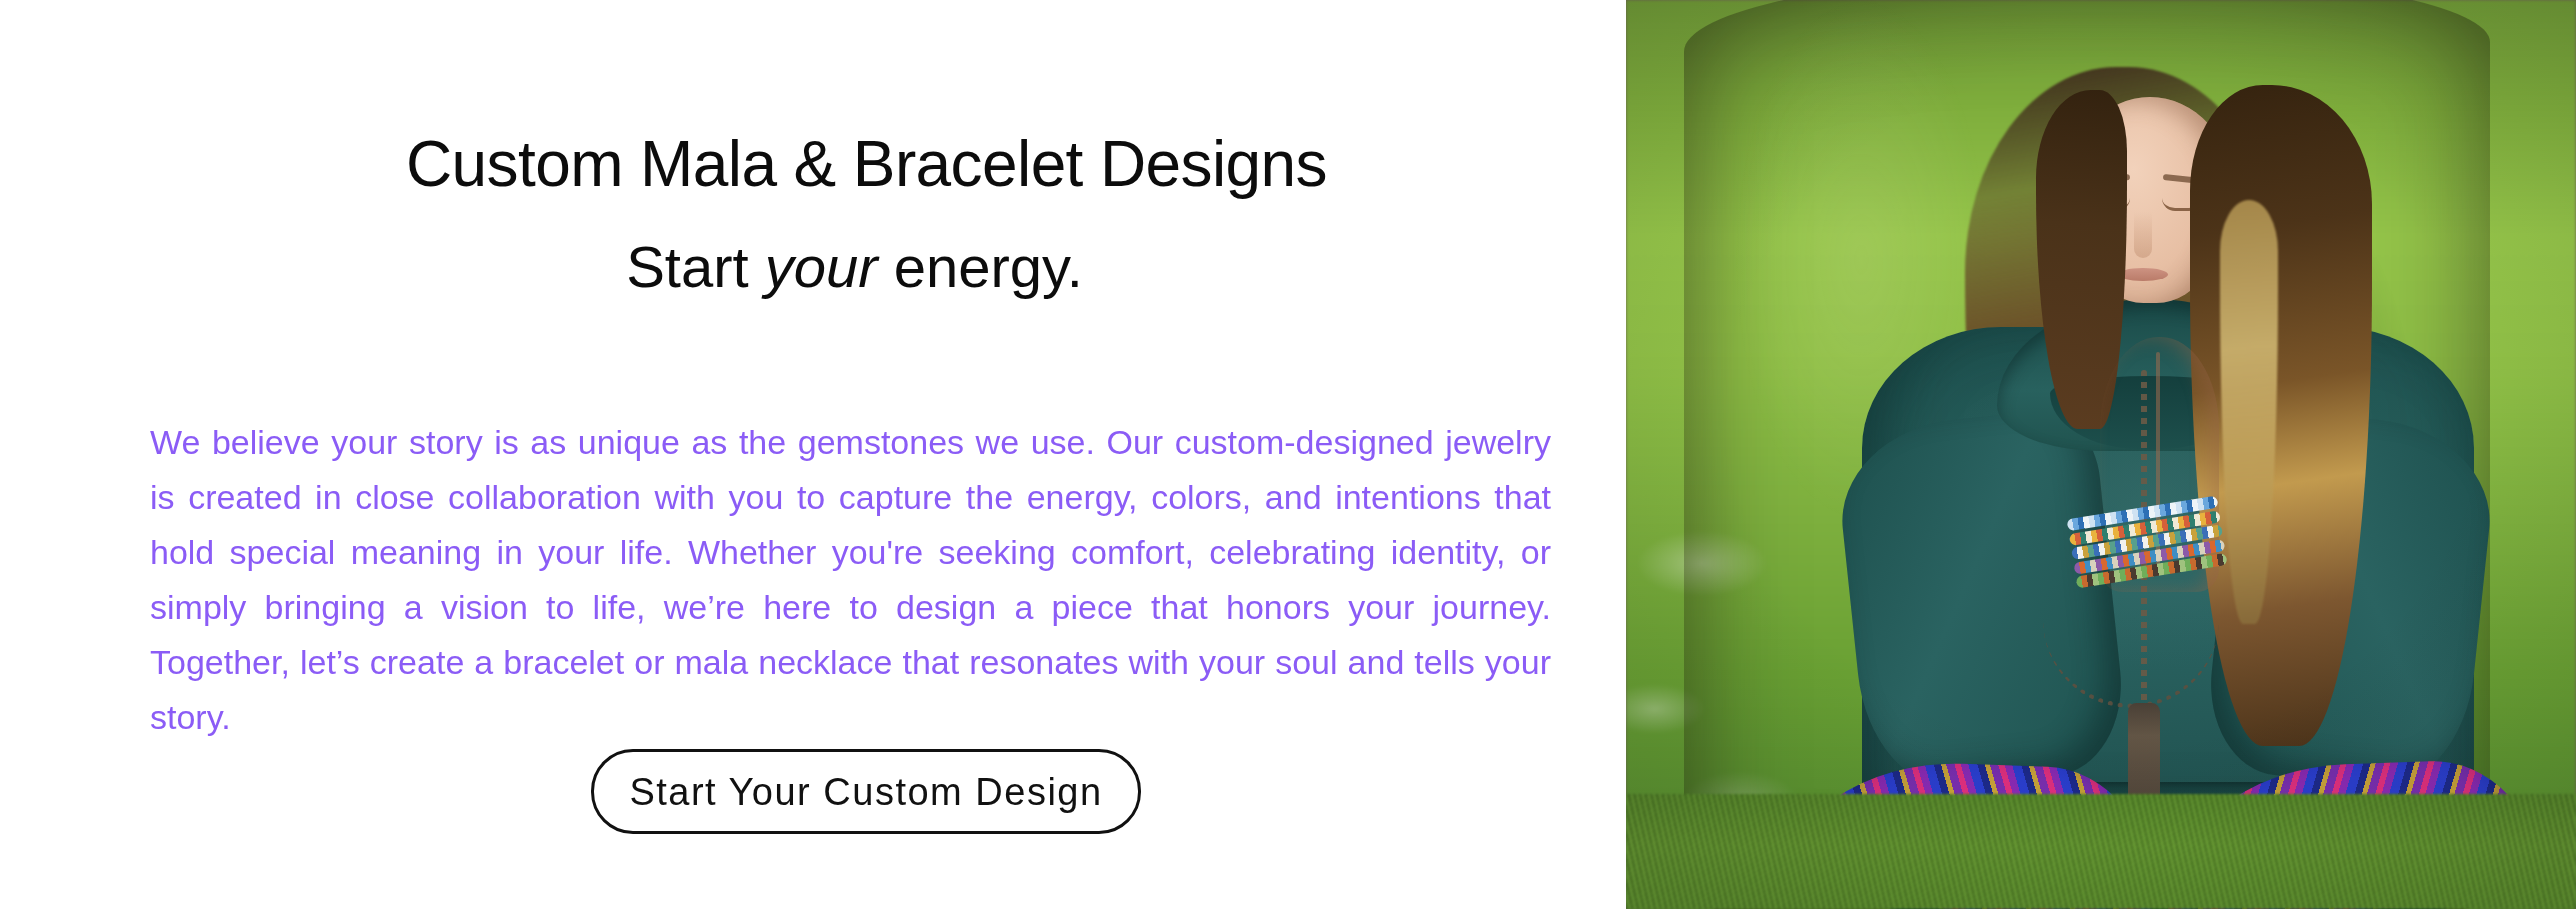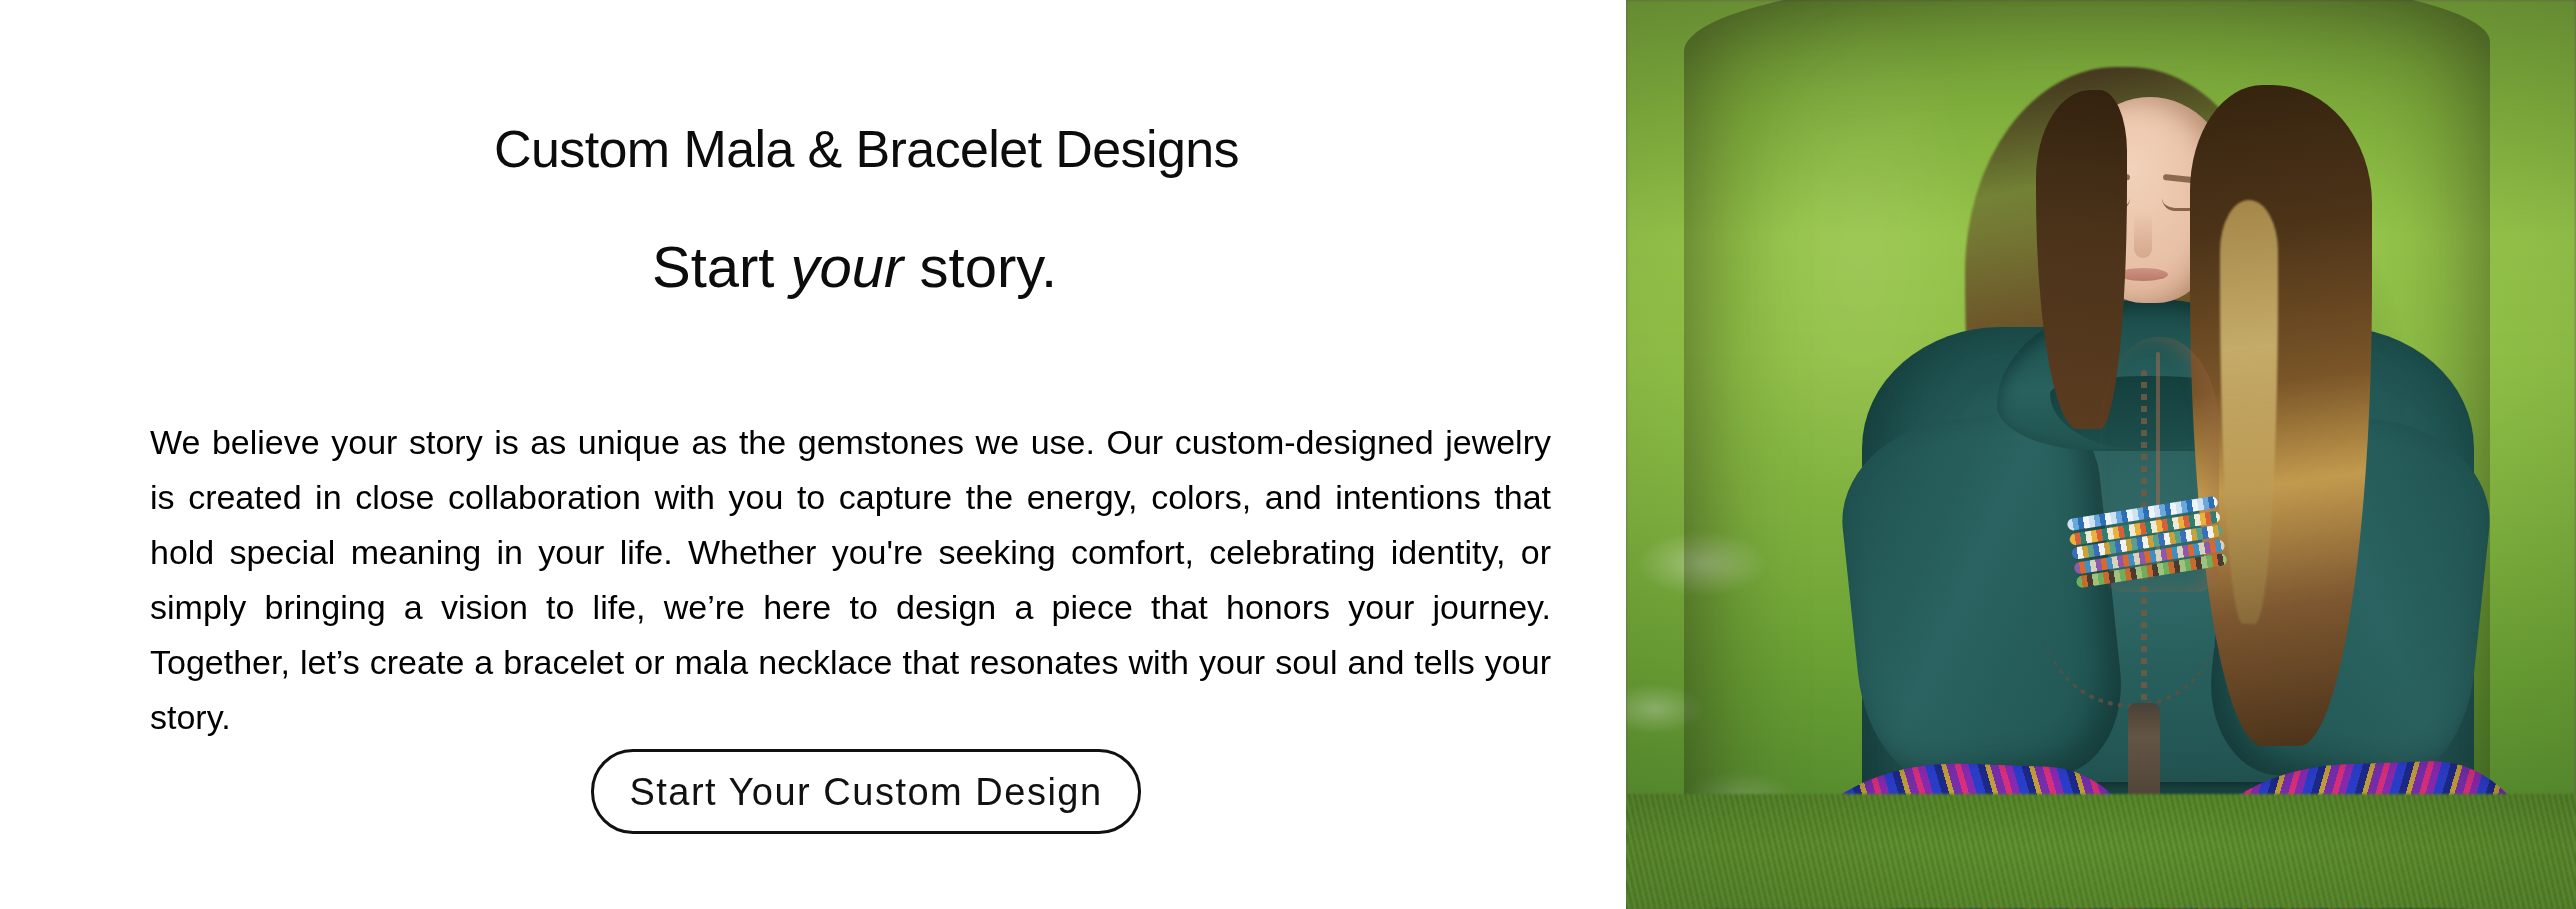--- a/index.html
+++ b/index.html
@@ -31,21 +31,21 @@
     flex: 0 0 auto;
   }
 
   .headline {
     position: absolute;
     left: 0;
     top: 85px;
     width: 1733px;
     text-align: center;
     font-family: "Liberation Sans", sans-serif;
-    font-size: 52px;
+    font-size: 64px;
     font-weight: 400;
     line-height: 1.15;
     letter-spacing: -0.6px;
     color: #0c0c0c;
     white-space: nowrap;
   }
 
   .subhead {
     position: absolute;
     left: 0;
@@ -67,21 +67,21 @@
     position: absolute;
     left: 150px;
     top: 381px;
     width: 1401px;
     text-align: justify;
     text-justify: inter-word;
     font-family: "Liberation Sans", sans-serif;
     font-size: 34px;
     font-weight: 300;
     line-height: 1.62;
-    color: #000000;
+    color: #8b5cf6;
     -webkit-hyphens: manual;
     hyphens: manual;
   }
 
   .cta-wrap {
     position: absolute;
     left: 0;
     top: 749px;
     width: 1644px;
     display: flex;
@@ -422,21 +422,21 @@
 </head>
 <body>
 
 <div class="hero">
 
   <div class="text-col">
 
     <h1 class="headline">Custom Mala &amp; Bracelet Designs</h1>
 
     <div class="subhead">
-      <span>Start </span><em>your</em><span> story.</span>
+      <span>Start </span><em>your</em><span> energy.</span>
     </div>
 
     <p class="body-copy">We believe your story is as unique as the gemstones we use. Our custom-designed jewelry is created in close collaboration with you to capture the energy, colors, and intentions that hold special meaning in your life. Whether you're seeking comfort, celebrating identity, or simply bringing a vision to life, we’re here to design a piece that honors your journey. Together, let’s create a bracelet or mala necklace that resonates with your soul and tells your story.</p>
 
     <div class="cta-wrap">
       <button class="cta-button">Start Your Custom Design</button>
     </div>
   </div>
 
   <div class="photo-col">

